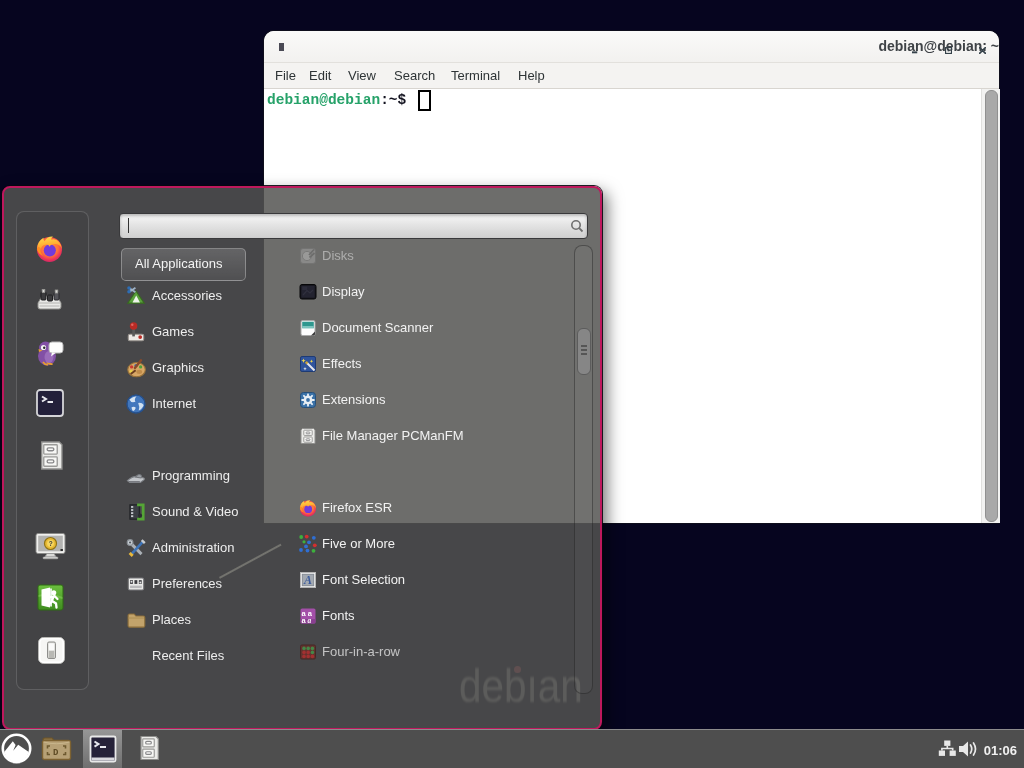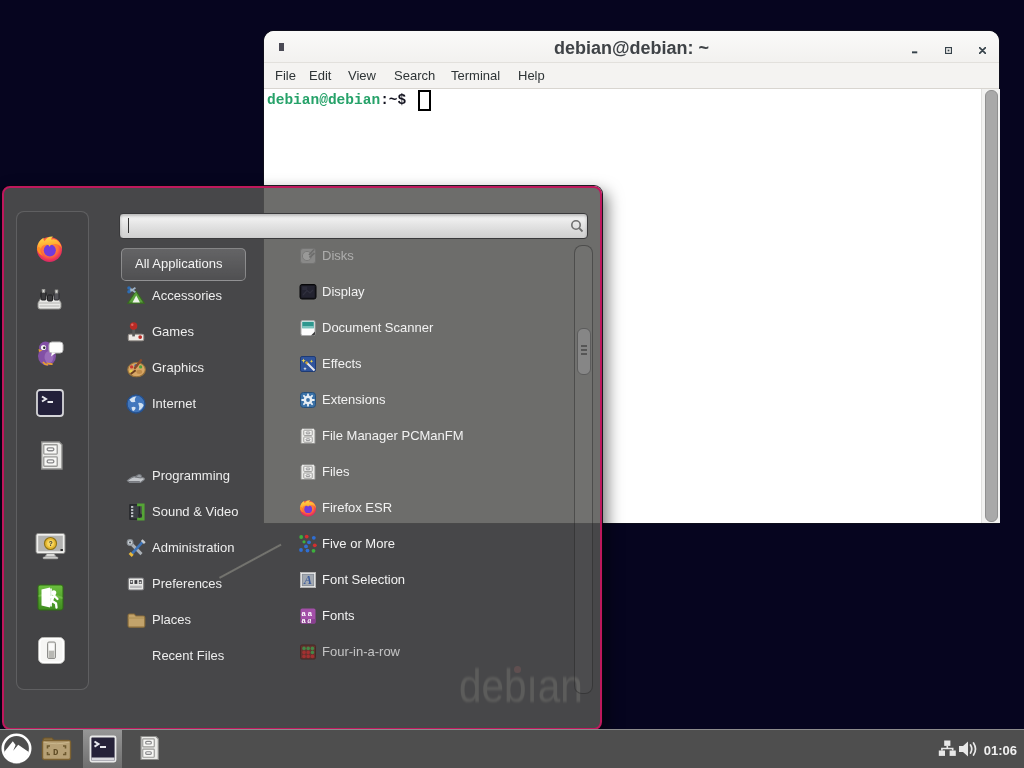--- a/index.html
+++ b/index.html
@@ -9,21 +9,21 @@
 .abs{position:absolute;}
 
 #wallmark{left:459px;top:658px;color:#8e8e92;font-size:47px;letter-spacing:0px;
   transform:scaleX(0.86);transform-origin:left top;filter:blur(0.9px);}
 #walldot{left:514px;top:666px;width:7px;height:7px;border-radius:50%;background:#a93a4e;filter:blur(0.5px);}
 
 #term{left:264px;top:31px;width:735px;height:492px;border-radius:10px 10px 1px 1px;
   background:#ffffff;box-shadow:0 0 0 1px rgba(16,16,28,0.85);}
 #term .titlebar{left:0;top:0;width:735px;height:31px;border-radius:10px 10px 0 0;
   background:linear-gradient(#fafaf9,#f2f1ef);border-bottom:1px solid #e2e0dc;}
-#term .title{width:100%;top:7px;text-align:center;font-size:18px;font-weight:bold;color:#3f4347;}
+#term .title{width:100%;top:7px;text-align:right;font-size:14px;font-weight:bold;color:#3f4347;}
 #term .miniicon{left:15px;top:12px;width:5px;height:8px;background:#4a4a55;}
 .wbtn{top:16px;width:7px;height:7px;}
 #term .menubar{left:0;top:32px;width:735px;height:25px;background:#f4f3f1;border-bottom:1px solid #d8d5d0;
   font-size:13px;color:#2e3436;}
 #term .menubar span{position:absolute;top:5px;}
 #term .content{left:0;top:58px;width:735px;height:434px;background:#fff;}
 #prompt{left:3px;top:3px;font-family:"Liberation Mono",monospace;font-size:14.5px;font-weight:bold;white-space:pre;}
 #prompt .g{color:#26a269;}
 #prompt .k{color:#12121f;}
 #cursorbox{left:154px;top:1px;width:9px;height:17px;border:2px solid #000;background:#fff;}
@@ -350,30 +350,20 @@
       <div class="abs approw" style="top:182px;">
         <svg class="ic" viewBox="0 0 20 20">
           <path d="M4.5 2.5 h11 l1.5 1.5 v13.5 h-14 v-13.5 Z" fill="#ebebe9" stroke="#8f8f8d"></path>
           <rect x="5.8" y="4.2" width="8.4" height="5.2" rx="0.6" fill="#f7f7f5" stroke="#9a9a98"></rect>
           <rect x="5.8" y="11" width="8.4" height="5.2" rx="0.6" fill="#f7f7f5" stroke="#9a9a98"></rect>
           <rect x="8" y="6" width="4" height="1.8" rx="0.9" fill="none" stroke="#88888a" stroke-width="0.9"></rect>
           <rect x="8" y="12.8" width="4" height="1.8" rx="0.9" fill="none" stroke="#88888a" stroke-width="0.9"></rect>
         </svg>
         <span class="tx">File Manager PCManFM</span>
       </div>
-      <div class="abs approw" style="top:218px;">
-        <svg class="ic" viewBox="0 0 20 20">
-          <path d="M4.5 2.5 h11 l1.5 1.5 v13.5 h-14 v-13.5 Z" fill="#ebebe9" stroke="#8f8f8d"></path>
-          <rect x="5.8" y="4.2" width="8.4" height="5.2" rx="0.6" fill="#f7f7f5" stroke="#9a9a98"></rect>
-          <rect x="5.8" y="11" width="8.4" height="5.2" rx="0.6" fill="#f7f7f5" stroke="#9a9a98"></rect>
-          <rect x="8" y="6" width="4" height="1.8" rx="0.9" fill="none" stroke="#88888a" stroke-width="0.9"></rect>
-          <rect x="8" y="12.8" width="4" height="1.8" rx="0.9" fill="none" stroke="#88888a" stroke-width="0.9"></rect>
-        </svg>
-        <span class="tx">Files</span>
-      </div>
       <div class="abs approw" style="top:254px;">
         <svg class="ic" viewBox="0 0 20 20">
           <defs>
             <radialGradient id="ffga" cx="0.5" cy="0.42" r="0.62">
               <stop offset="0" stop-color="#ff9640"></stop>
               <stop offset="0.55" stop-color="#ff7139"></stop>
               <stop offset="0.8" stop-color="#ec3458"></stop>
               <stop offset="1" stop-color="#c4246d"></stop>
             </radialGradient>
             <linearGradient id="fflga" x1="0" y1="0" x2="0.3" y2="1">

